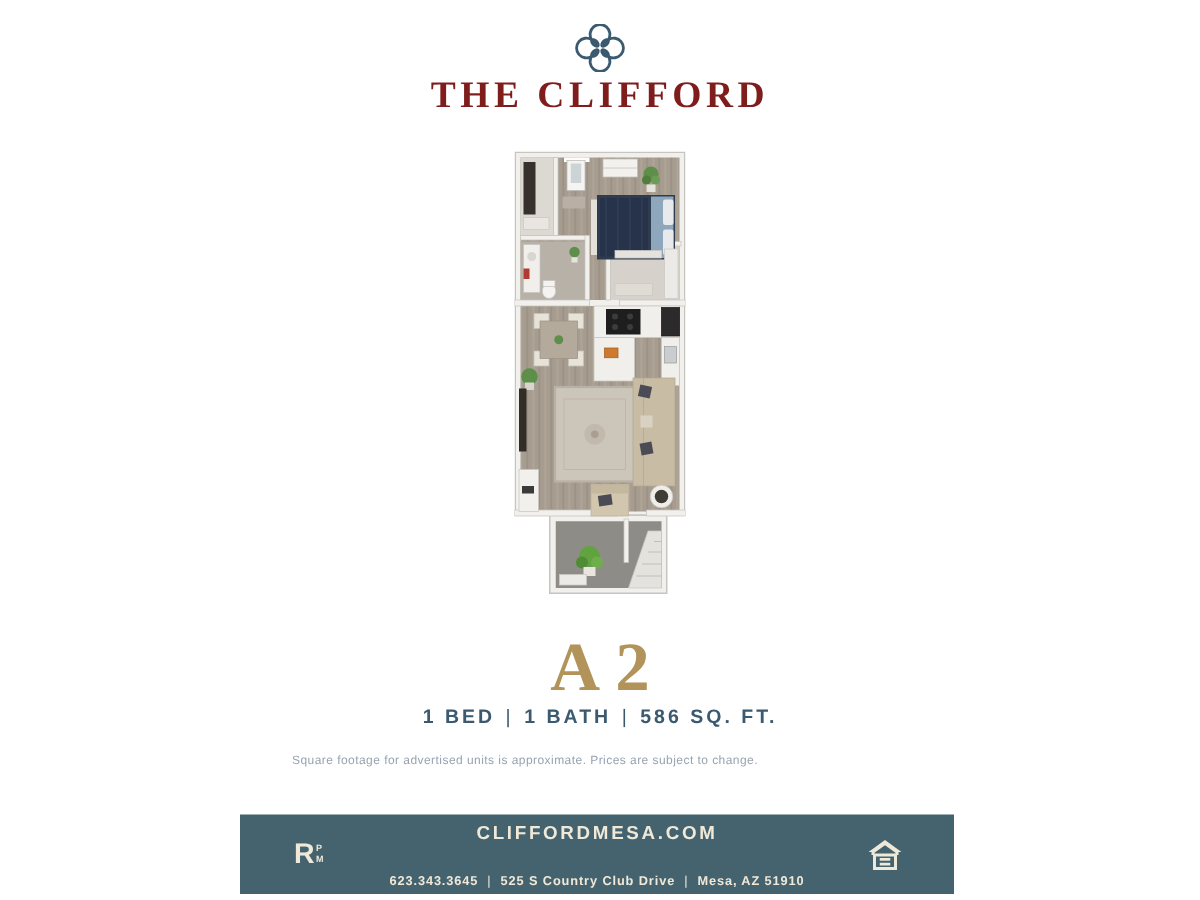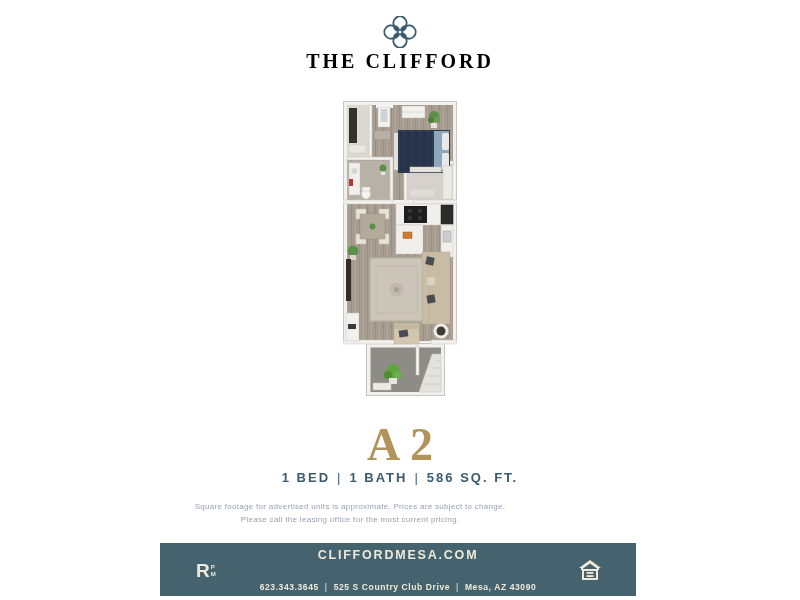--- a/index.html
+++ b/index.html
@@ -1,22 +1,22 @@
 <!DOCTYPE html>
 <html><head>
 <meta charset="utf-8">
 <style>
   html,body{margin:0;padding:0;background:#ffffff;}
   .page{position:relative;width:800px;height:600px;background:#ffffff;overflow:hidden;
         font-family:"Liberation Sans",sans-serif;}
   
   .emblem{position:absolute;top:16px;left:50%;transform:translateX(-50%);}
   .brand-title{position:absolute;top:50px;left:0;width:800px;text-align:center;
-        font-family:"Liberation Serif",serif;font-weight:700;font-size:20px;
-        letter-spacing:3px;color:#000000;margin:0;}
+        font-family:"Liberation Serif",serif;font-weight:700;font-size:25px;
+        letter-spacing:3px;color:#7f1d1d;margin:0;}
   
   .floorplan{position:absolute;top:101px;left:50%;transform:translateX(-50%);
         width:114px;height:296px;}
   
   .unit-name{position:absolute;top:418px;left:0;width:800px;text-align:center;
         font-family:"Liberation Serif",serif;font-weight:700;font-size:46px;
         letter-spacing:10px;text-indent:10px;color:#b2945a;}
   .unit-specs{position:absolute;top:470px;left:0;width:800px;text-align:center;
         font-weight:700;font-size:13px;letter-spacing:2px;color:#3b5a70;}
   .unit-specs .sep{margin:0 7px;font-weight:400;color:#3b5a70;}
@@ -191,37 +191,36 @@
   </div>
 
   <div class="unit-name">A2</div>
 
   <div class="unit-specs">
     <span>1 BED</span><span class="sep">|</span><span>1 BATH</span><span class="sep">|</span><span>586 SQ. FT.</span>
   </div>
 
   <div class="disclaimer">
     <div>Square footage for advertised units is approximate. Prices are subject to change.</div>
-    <div>Please call the leasing office for the most current pricing.</div>
   </div>
 
   <div class="footer">
 
     <div class="rpm">
       <span class="rpm-r">R</span>
       <span class="rpm-stack">
         <span>P</span>
         <span>M</span>
       </span>
     </div>
 
     <div class="footer-center">
       <div class="footer-site">CLIFFORDMESA.COM</div>
       <div class="footer-line">
-        <span>623.343.3645</span><span class="sep">|</span><span>525 S Country Club Drive</span><span class="sep">|</span><span>Mesa, AZ 43090</span>
+        <span>623.343.3645</span><span class="sep">|</span><span>525 S Country Club Drive</span><span class="sep">|</span><span>Mesa, AZ 51910</span>
       </div>
     </div>
 
     <svg class="eho" width="24" height="22" viewBox="0 0 24 22">
       <polygon points="12,1 23,9 21,9 21,11 19,11 19,9.5 12,4.5 5,9.5 5,11 3,11 3,9 1,9" fill="#f0e9d8"></polygon>
       <rect x="5" y="11" width="14" height="9" fill="none" stroke="#f0e9d8" stroke-width="2"></rect>
       <rect x="8.5" y="13" width="7" height="1.8" fill="#f0e9d8"></rect>
       <rect x="8.5" y="16.2" width="7" height="1.8" fill="#f0e9d8"></rect>
     </svg>
 

